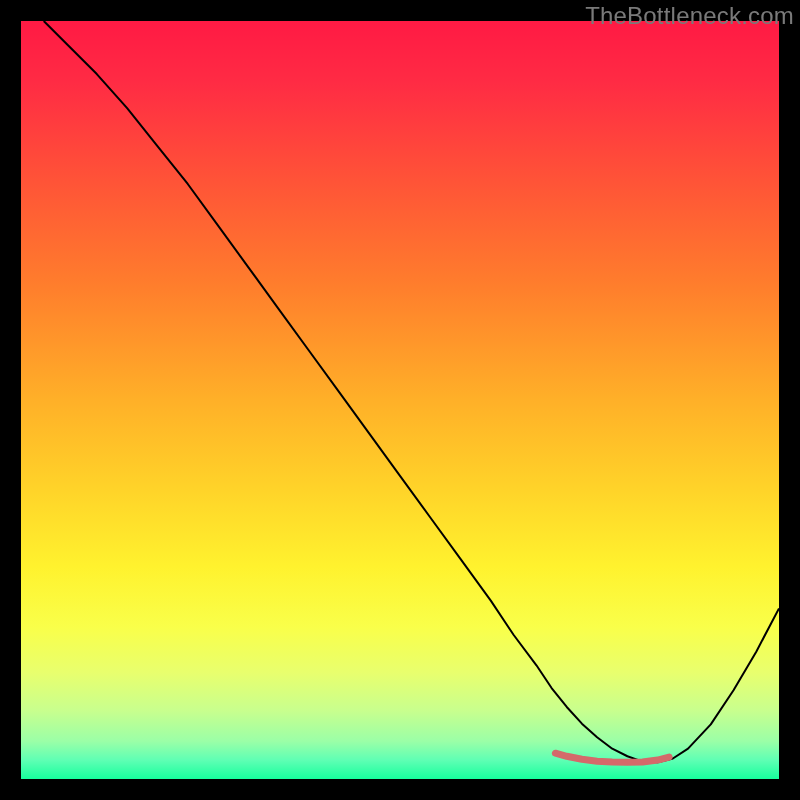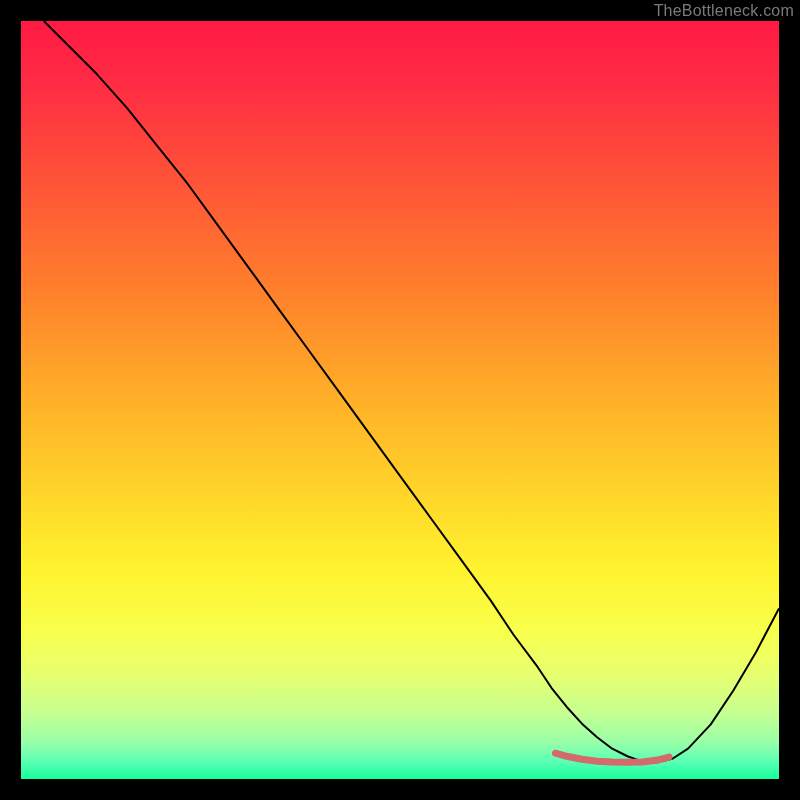--- a/index.html
+++ b/index.html
@@ -24,21 +24,21 @@
     left: 0;
     top: 0;
     width: 758px;
     height: 758px;
   }
   .watermark {
     position: absolute;
     top: 2px;
     right: 6px;
     color: #7a7a7a;
-    font-size: 16px;
+    font-size: 24px;
     font-weight: 500;
     letter-spacing: 0.2px;
     pointer-events: none;
   }
 </style>
 </head>
 <body>
 
 <div class="frame">
   <svg class="plot" viewBox="0 0 758 758" preserveAspectRatio="none">

